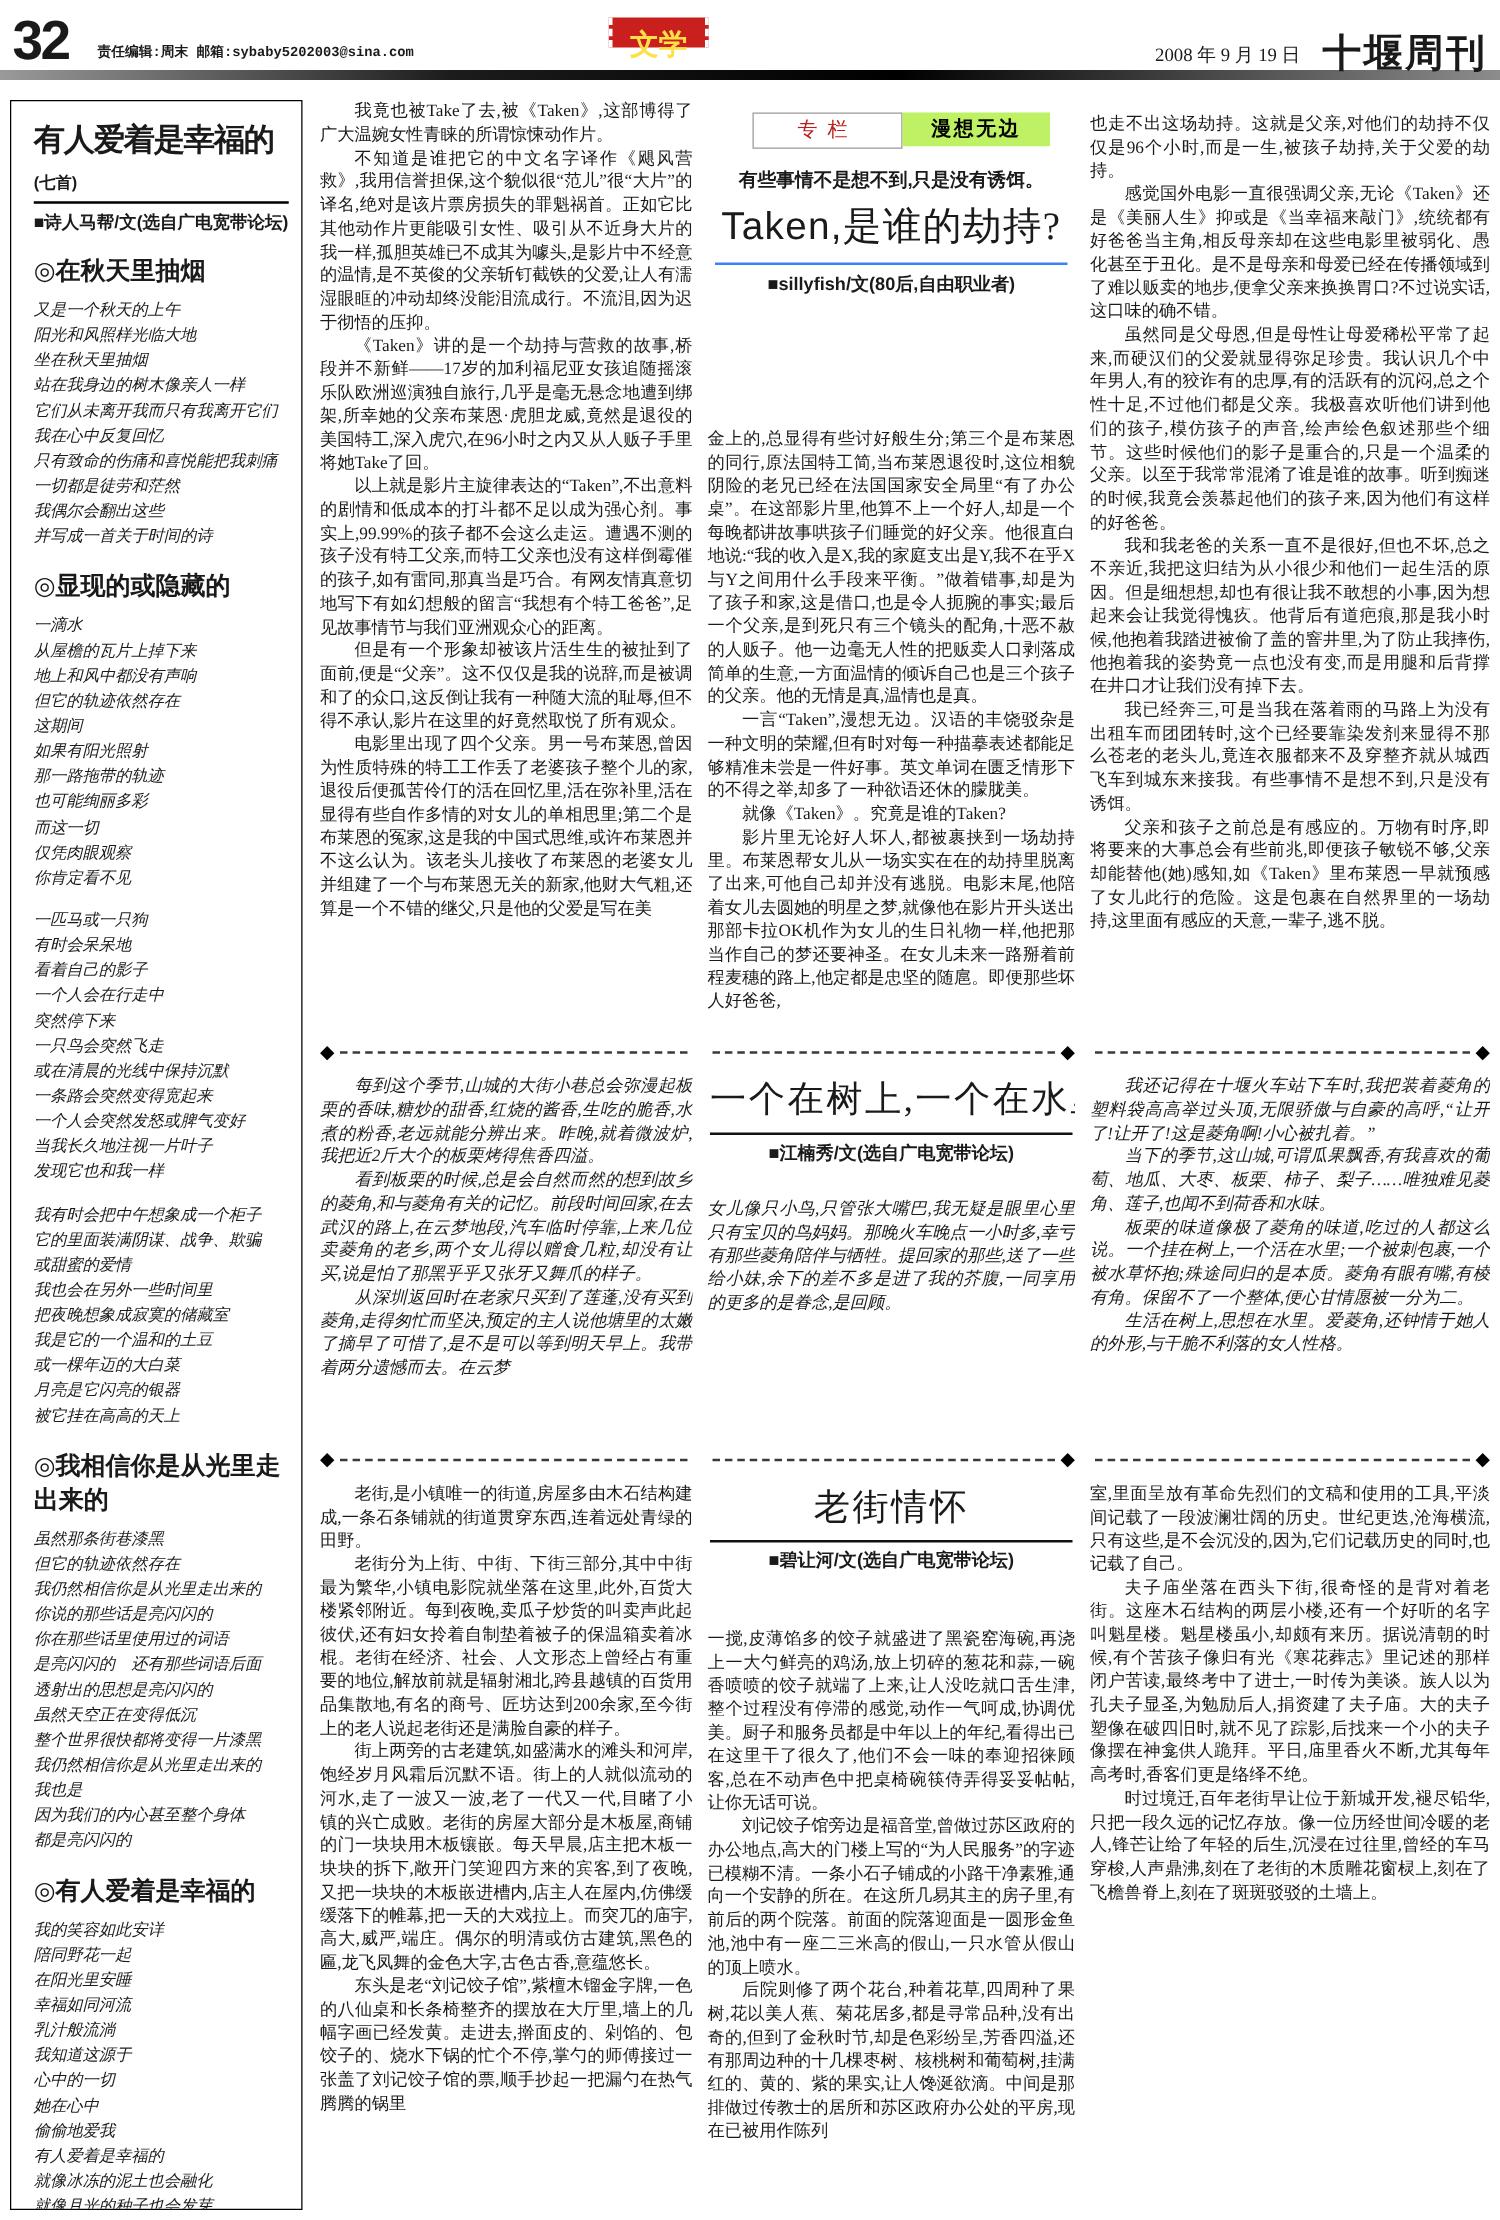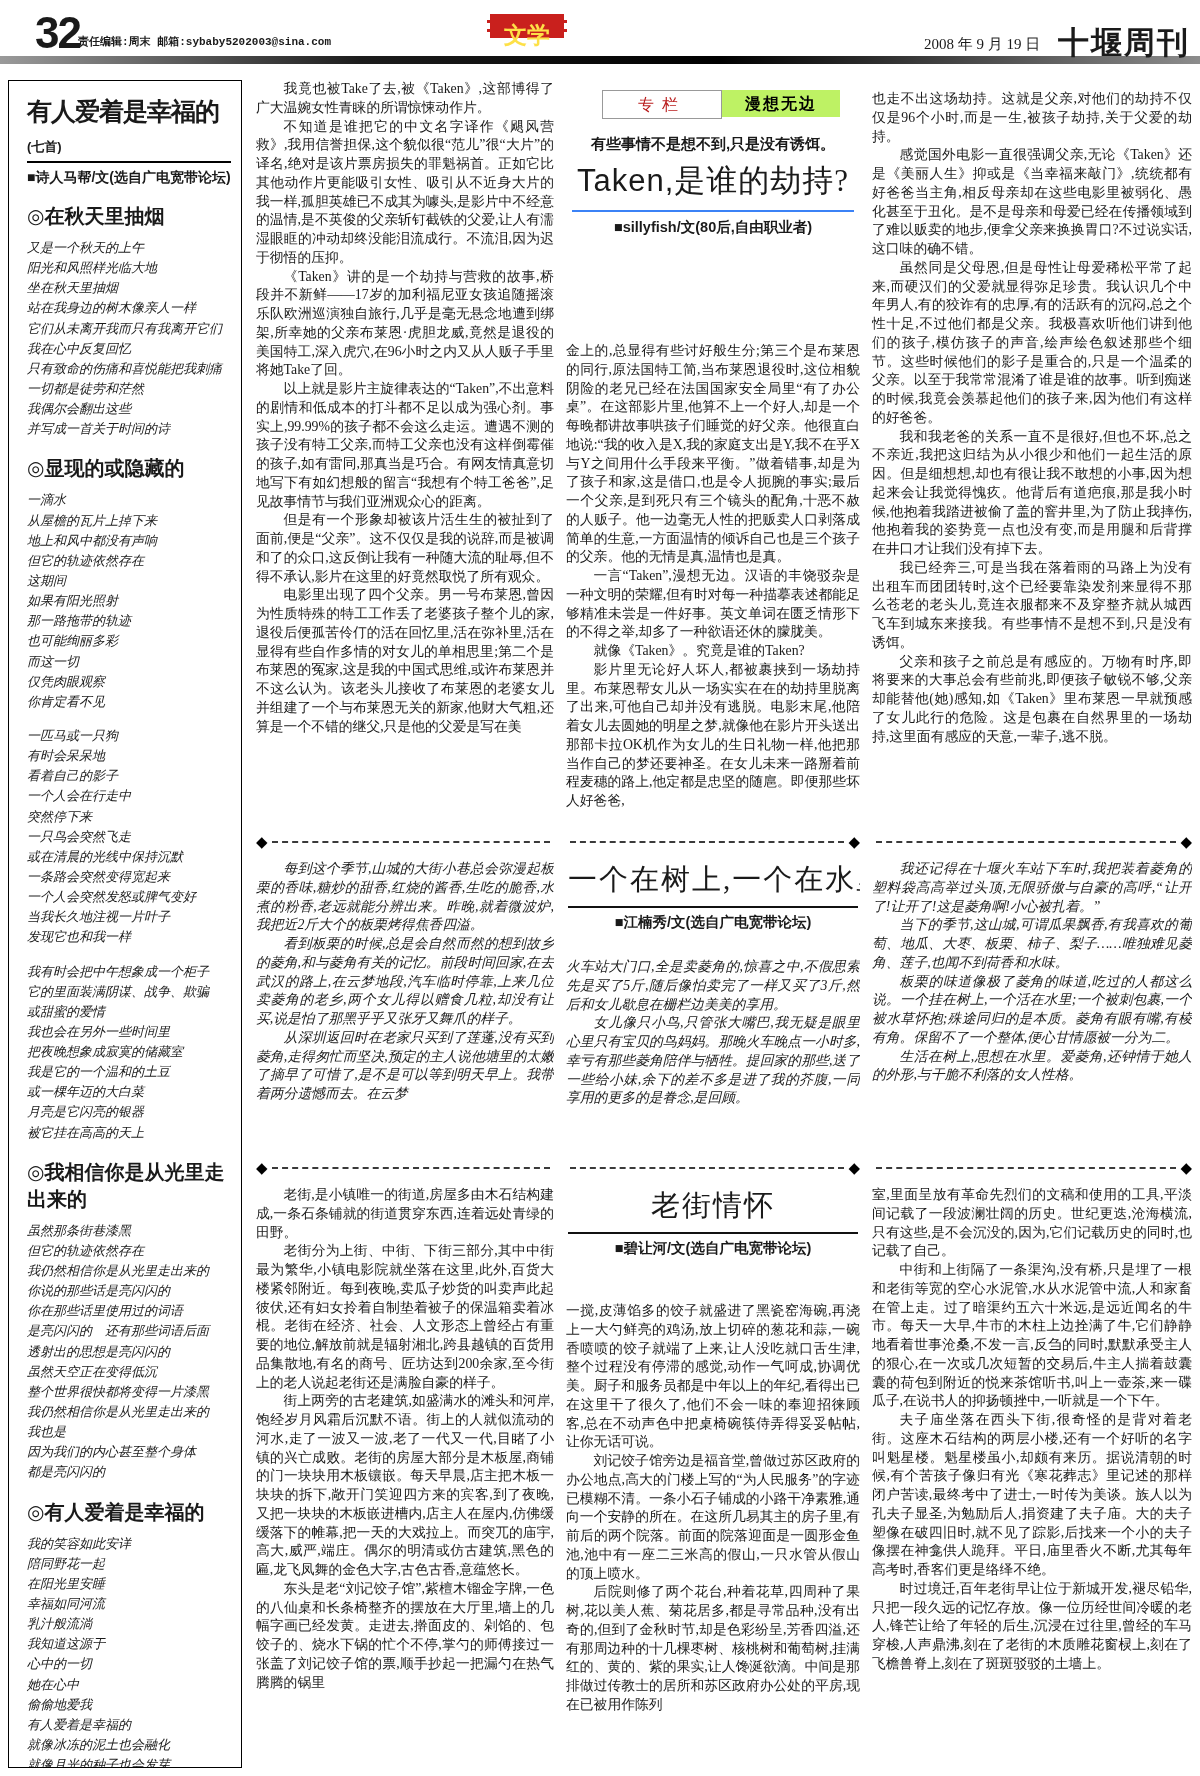--- a/index.html
+++ b/index.html
@@ -1,21 +1,21 @@
 <!DOCTYPE html>
 <html><head>
 <meta charset="utf-8">
 <style>
   html,body{margin:0;padding:0;background:#f2f2ee;}
   .page{position:relative;width:1200px;height:1776px;background:#ffffff;overflow:hidden;
         font-family:"Liberation Serif","DejaVu Serif",serif;color:#1a1a1a;}
   
   .hdr{position:absolute;left:0;top:0;width:1200px;height:76px;}
   .pagenum{position:absolute;left:10px;top:8px;font-size:44px;font-weight:900;
-           font-family:"Liberation Sans","DejaVu Sans",sans-serif;letter-spacing:-2px;margin-left:25px;}
+           font-family:"Liberation Sans","DejaVu Sans",sans-serif;letter-spacing:-2px;}
   .editor{position:absolute;left:78px;top:34px;font-size:11px;font-weight:700;
           font-family:Liberation Mono, monospace;}
   .hrule{position:absolute;left:0;top:56px;width:1200px;height:8px;
          background:linear-gradient(90deg,#9a9a9a,#1c1c1c 30%,#000 60%,#8c8c8c);}
   .badge{position:absolute;left:487px;top:14px;width:80px;height:24px;background:#c9201d;
          color:#fde047;font-size:23px;font-weight:700;text-align:center;line-height:42px;
          font-family:"Liberation Sans","DejaVu Sans",sans-serif;
          border-left:3px dashed #fff;border-right:3px dashed #fff;box-sizing:border-box;}
   .dateline{position:absolute;right:10px;top:22px;font-size:15px;white-space:nowrap;}
   .masthead{font-size:31px;font-weight:900;margin-left:14px;letter-spacing:2px;
@@ -247,21 +247,20 @@
   <div class="band c3 bandB">
     <div class="divider right">
         <span class="dm">◆</span>
         <span class="dl"></span>
       </div>
     <div class="art-head">
       <h2 class="art-title">一个在树上,一个在水里</h2>
       <div class="art-byline">■江楠秀/文(选自广电宽带论坛)</div>
     </div>
     <div class="flow cont kaiti">
-        <p>火车站大门口,全是卖菱角的,惊喜之中,不假思索先是买了5斤,随后像怕卖完了一样又买了3斤,然后和女儿歇息在栅栏边美美的享用。</p>
         <p>女儿像只小鸟,只管张大嘴巴,我无疑是眼里心里只有宝贝的鸟妈妈。那晚火车晚点一小时多,幸亏有那些菱角陪伴与牺牲。提回家的那些,送了一些给小妹,余下的差不多是进了我的芥腹,一同享用的更多的是眷念,是回顾。</p>
       </div>
   </div>
 
   <div class="band c4 bandB">
     <div class="divider right">
         <span class="dm">◆</span>
         <span class="dl"></span>
       </div>
     <div class="flow kaiti">
@@ -301,19 +300,18 @@
       </div>
   </div>
 
   <div class="band c4 bandC">
     <div class="divider right">
         <span class="dm">◆</span>
         <span class="dl"></span>
       </div>
     <div class="flow cont">
         <p>室,里面呈放有革命先烈们的文稿和使用的工具,平淡间记载了一段波澜壮阔的历史。世纪更迭,沧海横流,只有这些,是不会沉没的,因为,它们记载历史的同时,也记载了自己。</p>
-        <p>中街和上街隔了一条渠沟,没有桥,只是埋了一根和老街等宽的空心水泥管,水从水泥管中流,人和家畜在管上走。过了暗渠约五六十米远,是远近闻名的牛市。每天一大早,牛市的木柱上边拴满了牛,它们静静地看着世事沧桑,不发一言,反刍的同时,默默承受主人的狠心,在一次或几次短暂的交易后,牛主人揣着鼓囊囊的荷包到附近的悦来茶馆听书,叫上一壶茶,来一碟瓜子,在说书人的抑扬顿挫中,一听就是一个下午。</p>
         <p>夫子庙坐落在西头下街,很奇怪的是背对着老街。这座木石结构的两层小楼,还有一个好听的名字叫魁星楼。魁星楼虽小,却颇有来历。据说清朝的时候,有个苦孩子像归有光《寒花葬志》里记述的那样闭户苦读,最终考中了进士,一时传为美谈。族人以为孔夫子显圣,为勉励后人,捐资建了夫子庙。大的夫子塑像在破四旧时,就不见了踪影,后找来一个小的夫子像摆在神龛供人跪拜。平日,庙里香火不断,尤其每年高考时,香客们更是络绎不绝。</p>
         <p>时过境迁,百年老街早让位于新城开发,褪尽铅华,只把一段久远的记忆存放。像一位历经世间冷暖的老人,锋芒让给了年轻的后生,沉浸在过往里,曾经的车马穿梭,人声鼎沸,刻在了老街的木质雕花窗棂上,刻在了飞檐兽脊上,刻在了斑斑驳驳的土墙上。</p>
       </div>
   </div>
 
 </div>
 
 </body></html>

